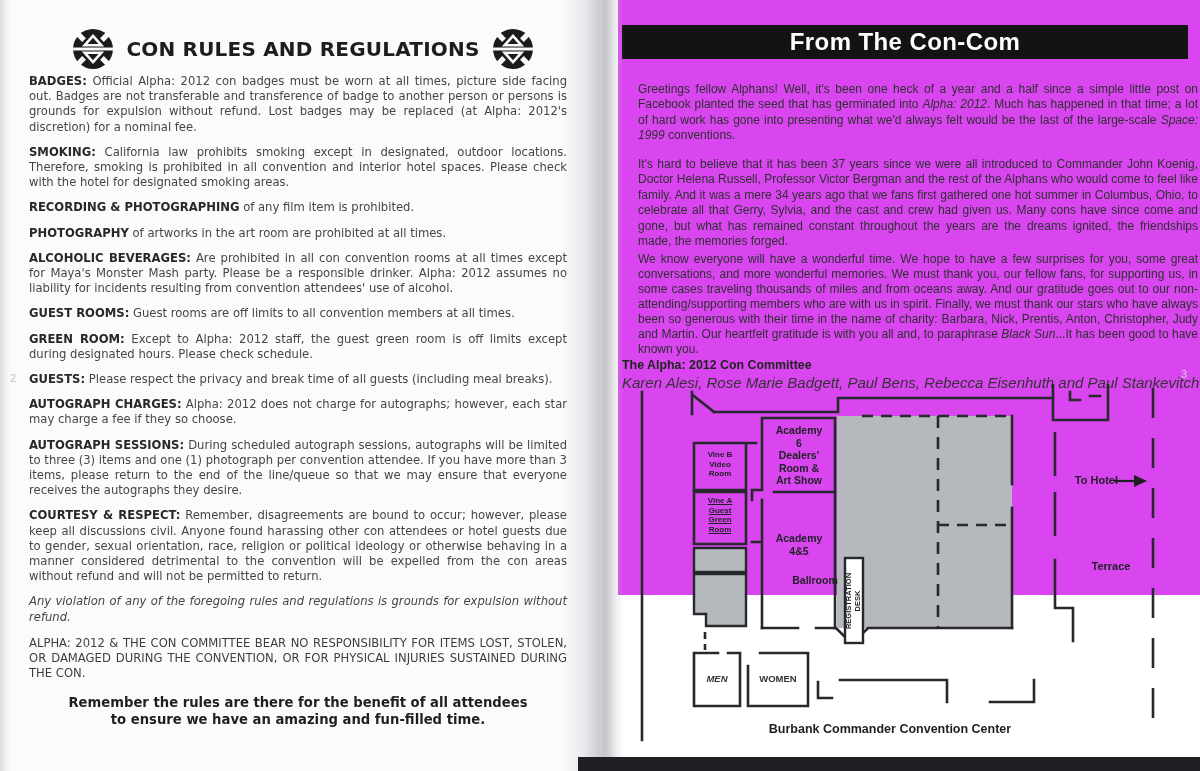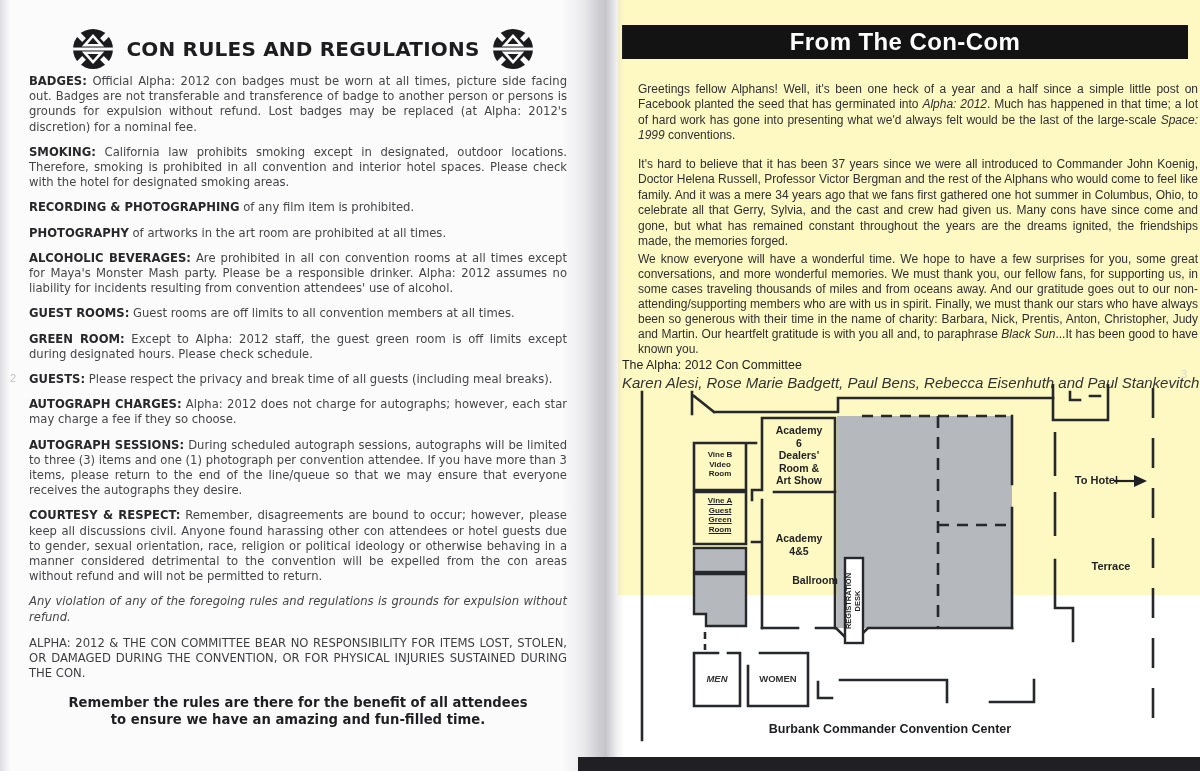--- a/index.html
+++ b/index.html
@@ -21,28 +21,28 @@
   .logo{width:42px;height:42px;flex:0 0 auto;}
   .lp-body{position:absolute;top:74px;left:29px;width:538px;
     font-family:"DejaVu Sans",sans-serif;font-size:11.6px;line-height:15.2px;
     color:#454548;text-align:justify;}
   .rule{margin:0 0 10px 0;}
   .rl{color:#28282b;}
   .note-italic{font-style:italic;margin:5px 0 11px 0;}
   .disclaimer{margin:0 0 12px 0;color:#3e3e41;}
   .closing{font-weight:bold;text-align:center;font-size:13.2px;line-height:17px;color:#1f1f22;margin-top:4px;}
   
-  .page-right{position:absolute;left:618px;top:0;width:582px;height:595px;background:#fef9c3;
+  .page-right{position:absolute;left:618px;top:0;width:582px;height:595px;background:#d946ef;
     font-family:"Liberation Sans",sans-serif;color:#2f2f32;}
   .rp-header{position:absolute;left:4px;top:25px;width:566px;height:34px;background:#131313;
     display:flex;align-items:center;justify-content:center;}
   .rp-header-title{color:#ffffff;font-size:24px;font-weight:bold;letter-spacing:.4px;}
   .rp{position:absolute;left:4px;width:560px;font-size:12px;line-height:15.4px;text-align:justify;margin:16px;}
   .p1{top:66px;} .p2{top:141px;} .p3{top:236px;line-height:15px;}
-  .committee-h{position:absolute;left:4px;top:358px;font-size:12.4px;font-weight:normal;color:#222;}
+  .committee-h{position:absolute;left:4px;top:358px;font-size:12.4px;font-weight:bold;color:#222;}
   .committee-n{position:absolute;left:4px;top:374px;font-size:15px;font-style:italic;color:#333;}
   
   .map{position:absolute;left:630px;top:384px;width:545px;height:372px;}
   .map svg{position:absolute;left:0;top:0;}
   .mlabel{position:absolute;white-space:pre-line;text-align:center;color:#1f2023;
     font-family:"Liberation Sans",sans-serif;font-weight:bold;}
   .lab-vineb{left:64px;top:66px;width:52px;font-size:8px;line-height:9.6px;}
   .lab-vinea{left:64px;top:112px;width:52px;font-size:8px;line-height:9.6px;text-decoration:underline;}
   .lab-acad6{left:134px;top:40px;width:70px;font-size:10.5px;line-height:12.6px;}
   .lab-acad45{left:134px;top:148px;width:70px;font-size:10.5px;line-height:12.6px;}

